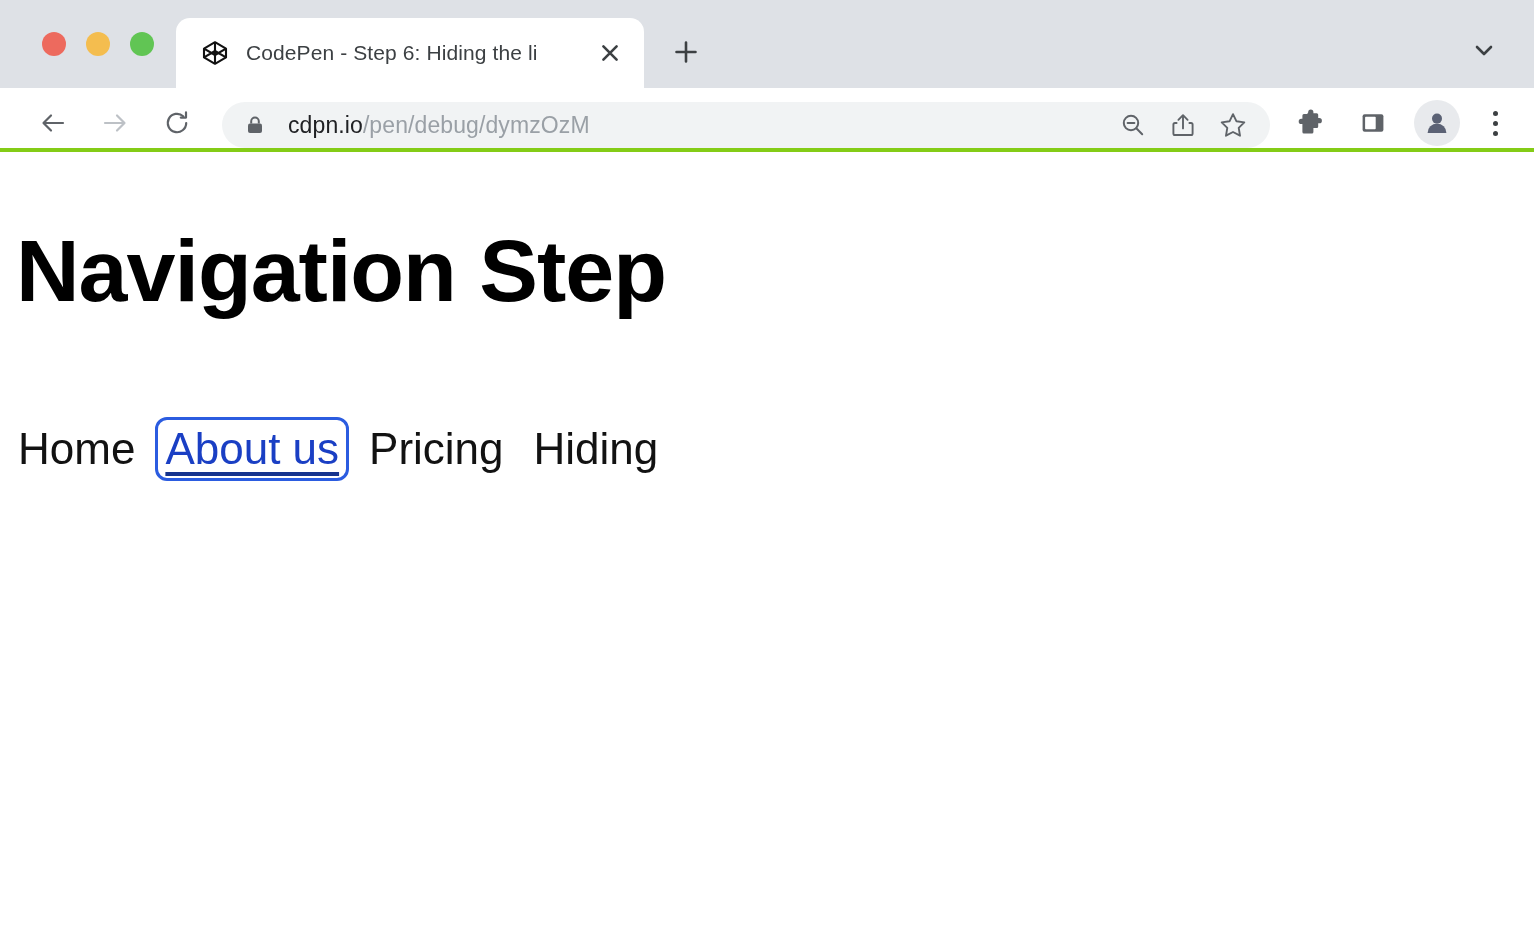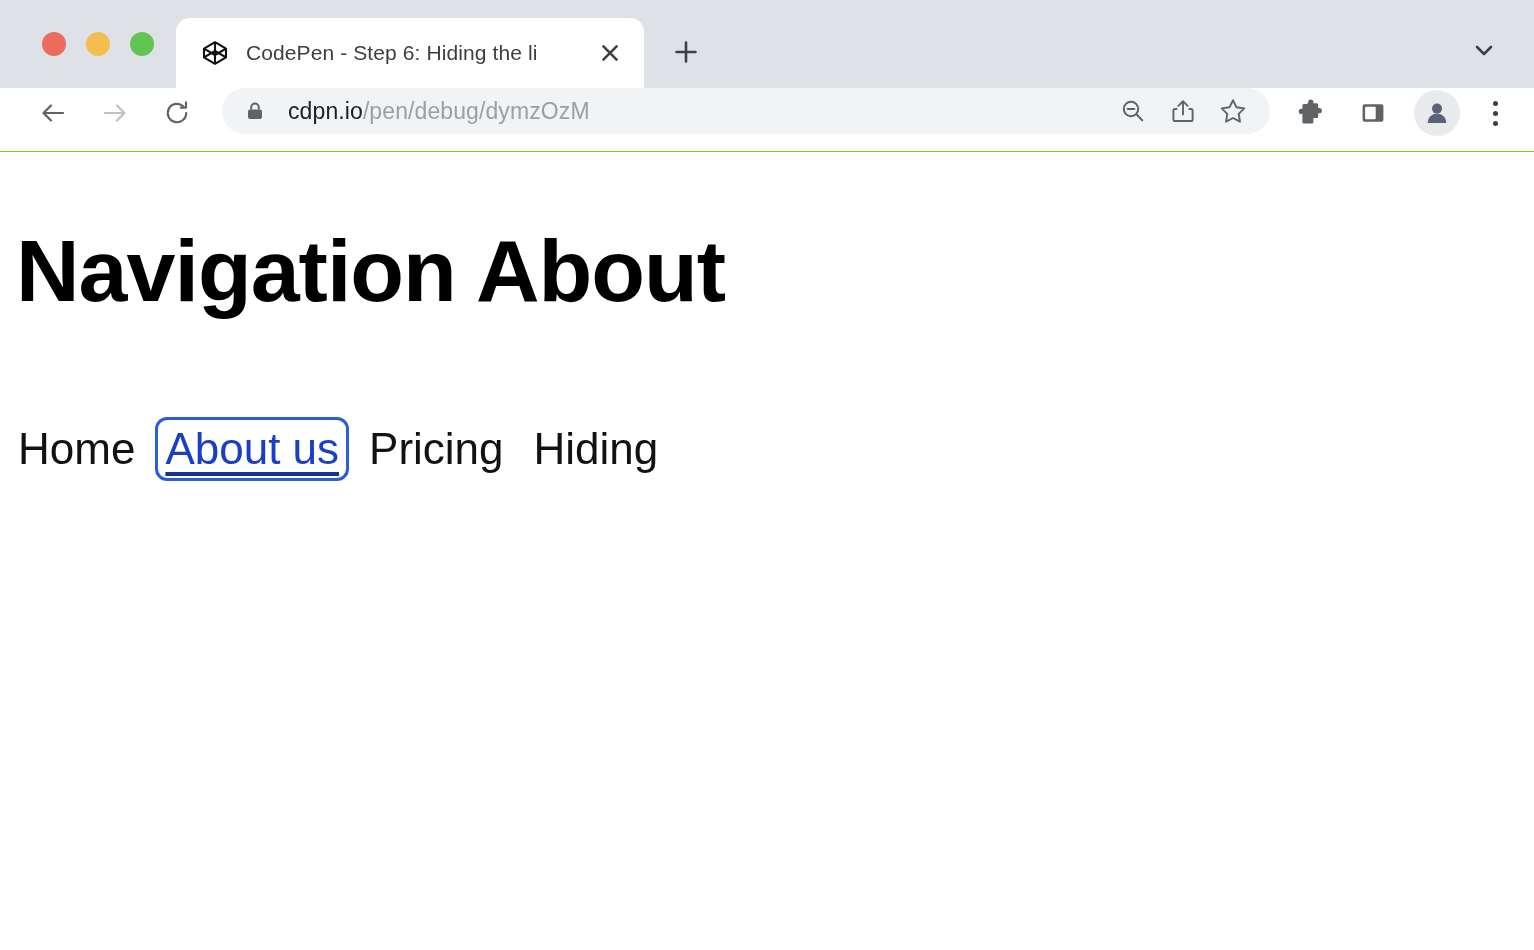--- a/index.html
+++ b/index.html
@@ -127,24 +127,24 @@
     flex: 0 0 auto;
   }
 
   .tabstrip-spacer { flex: 1 1 auto; }
 
   
   .toolbar {
     height: 64px;
     background: #ffffff;
     display: flex;
-    align-items: flex-start;
+    align-items: flex-end;
     padding: 0 16px 0 20px;
     box-sizing: border-box;
-    border-bottom: 1px solid #84cc16;
+    border-bottom: 4px solid #84cc16;
     flex: 0 0 auto;
   }
 
   .nav-btn {
     width: 50px;
     height: 50px;
     display: flex;
     align-items: center;
     justify-content: center;
     border-radius: 50%;
@@ -422,21 +422,21 @@
         <span class="menu-dot"></span>
         <span class="menu-dot"></span>
       </span>
     </div>
 
   </div>
 
   <div class="page-viewport">
     <div class="page-content">
 
-      <h1 class="page-heading">Navigation About</h1>
+      <h1 class="page-heading">Navigation Step</h1>
 
       <nav class="nav-links">
         <a class="nav-link" href="#">Home</a>
         <a class="nav-link is-focused" href="#">About us</a>
         <a class="nav-link" href="#">Pricing</a>
         <a class="nav-link" href="#">Hiding</a>
       </nav>
 
     </div>
   </div>

